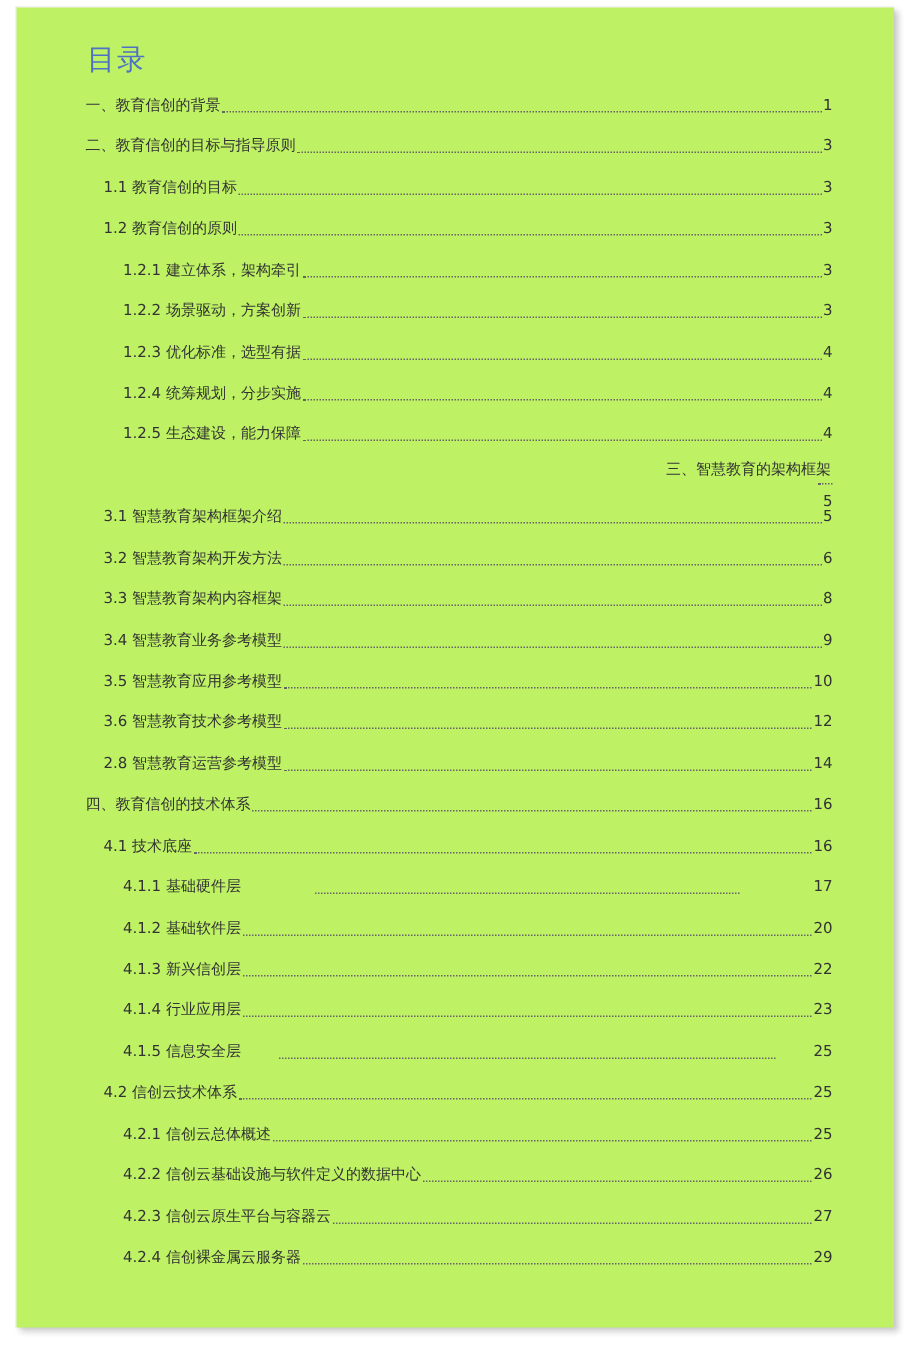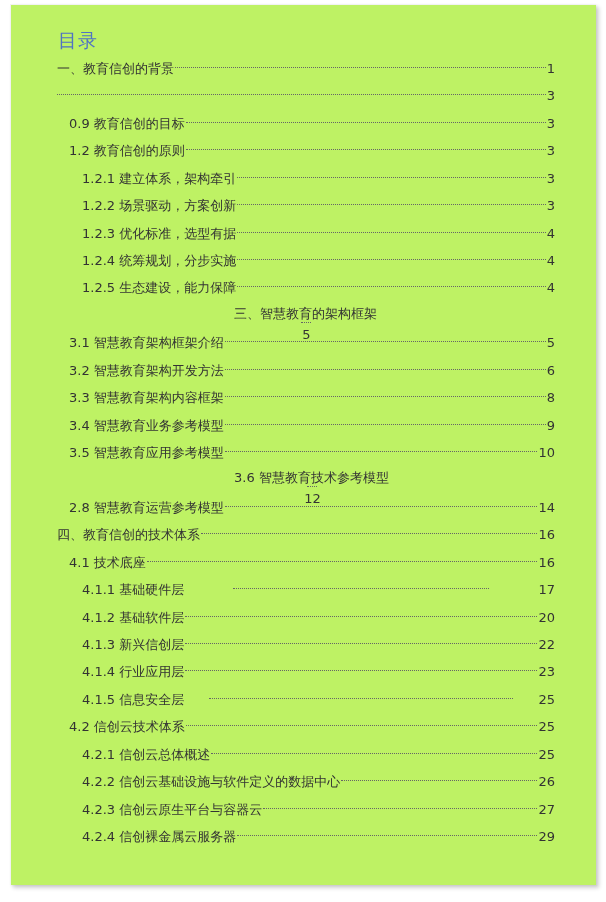--- a/index.html
+++ b/index.html
@@ -39,22 +39,22 @@
     .toc-list {
       position: absolute;
       left: 0;
       top: 54px;
       width: 586px;
     }
     .toc-entry {
       position: absolute;
       height: 20px;
       display: flex;
-      align-items: center;
-      font-size: 13px;
+      align-items: flex-end;
+      font-size: 10px;
       color: #333333;
       line-height: 16px;
       text-decoration: none;
       cursor: pointer;
     }
     .toc-label {
       white-space: nowrap;
       flex: 0 0 auto;
       padding-right: 1px;
     }
@@ -77,25 +77,26 @@
 
 <div class="page">
   <div class="toc-title">目录</div>
   <div class="toc-list" id="toc-list">
       <a class="toc-entry" style="left: 46px; width: 498px; top: 0px;">
     <span class="toc-label">一、教育信创的背景</span>
     <span class="toc-leader"></span>
     <span class="toc-page">1</span>
   </a>
       <a class="toc-entry" style="left: 46px; width: 498px; top: 27px;">
+    <span class="toc-label">二、教育信创的目标与指导原则</span>
     <span class="toc-leader"></span>
     <span class="toc-page">3</span>
   </a>
       <a class="toc-entry" style="left: 58px; width: 486px; top: 55px;">
-    <span class="toc-label">0.9 教育信创的目标</span>
+    <span class="toc-label">1.1 教育信创的目标</span>
     <span class="toc-leader"></span>
     <span class="toc-page">3</span>
   </a>
       <a class="toc-entry" style="left: 58px; width: 486px; top: 82px;">
     <span class="toc-label">1.2 教育信创的原则</span>
     <span class="toc-leader"></span>
     <span class="toc-page">3</span>
   </a>
       <a class="toc-entry" style="left: 71px; width: 473px; top: 110px;">
     <span class="toc-label">1.2.1 建立体系，架构牵引</span>
@@ -145,21 +146,21 @@
       <a class="toc-entry" style="left: 58px; width: 486px; top: 357px;">
     <span class="toc-label">3.4 智慧教育业务参考模型</span>
     <span class="toc-leader"></span>
     <span class="toc-page">9</span>
   </a>
       <a class="toc-entry" style="left: 58px; width: 486px; top: 384px;">
     <span class="toc-label">3.5 智慧教育应用参考模型</span>
     <span class="toc-leader"></span>
     <span class="toc-page">10</span>
   </a>
-      <a class="toc-entry" style="left: 58px; width: 486px; top: 411px; flex-direction: column;">
+      <a class="toc-entry" style="left: 58px; width: 486px; top: 411px;">
     <span class="toc-label">3.6 智慧教育技术参考模型</span>
     <span class="toc-leader"></span>
     <span class="toc-page">12</span>
   </a>
       <a class="toc-entry" style="left: 58px; width: 486px; top: 439px;">
     <span class="toc-label">2.8 智慧教育运营参考模型</span>
     <span class="toc-leader"></span>
     <span class="toc-page">14</span>
   </a>
       <a class="toc-entry" style="left: 46px; width: 498px; top: 466px;">

